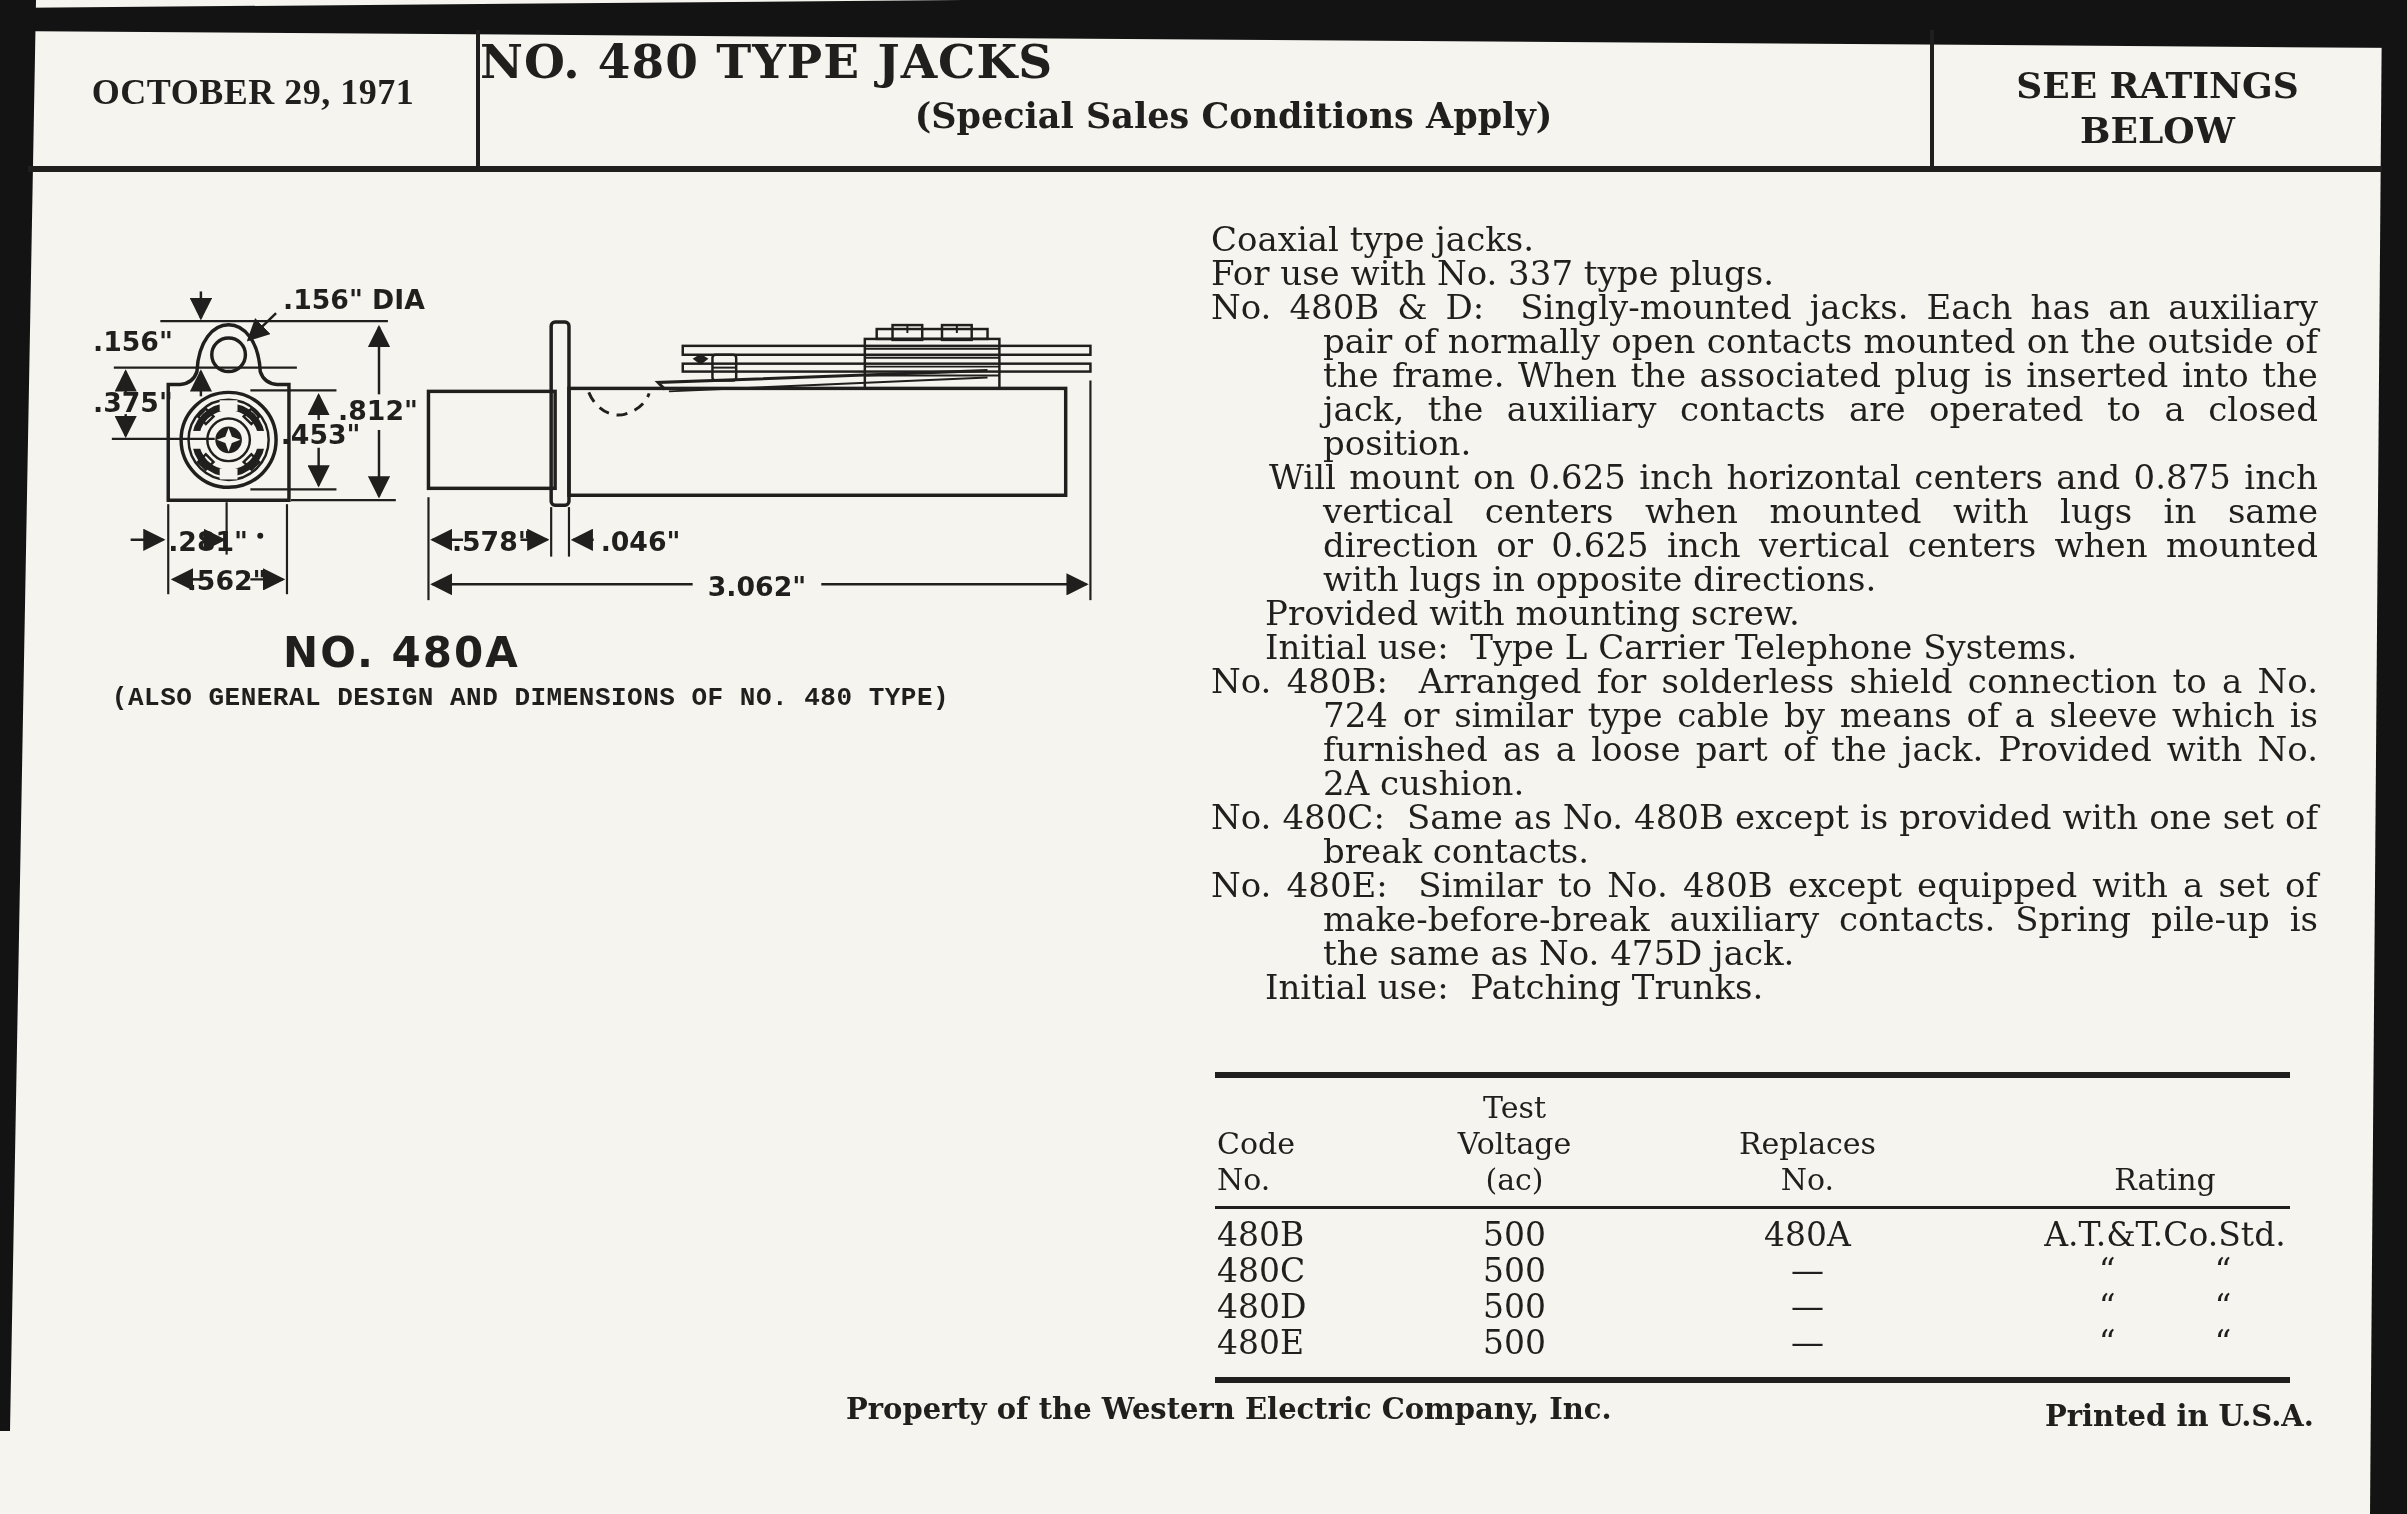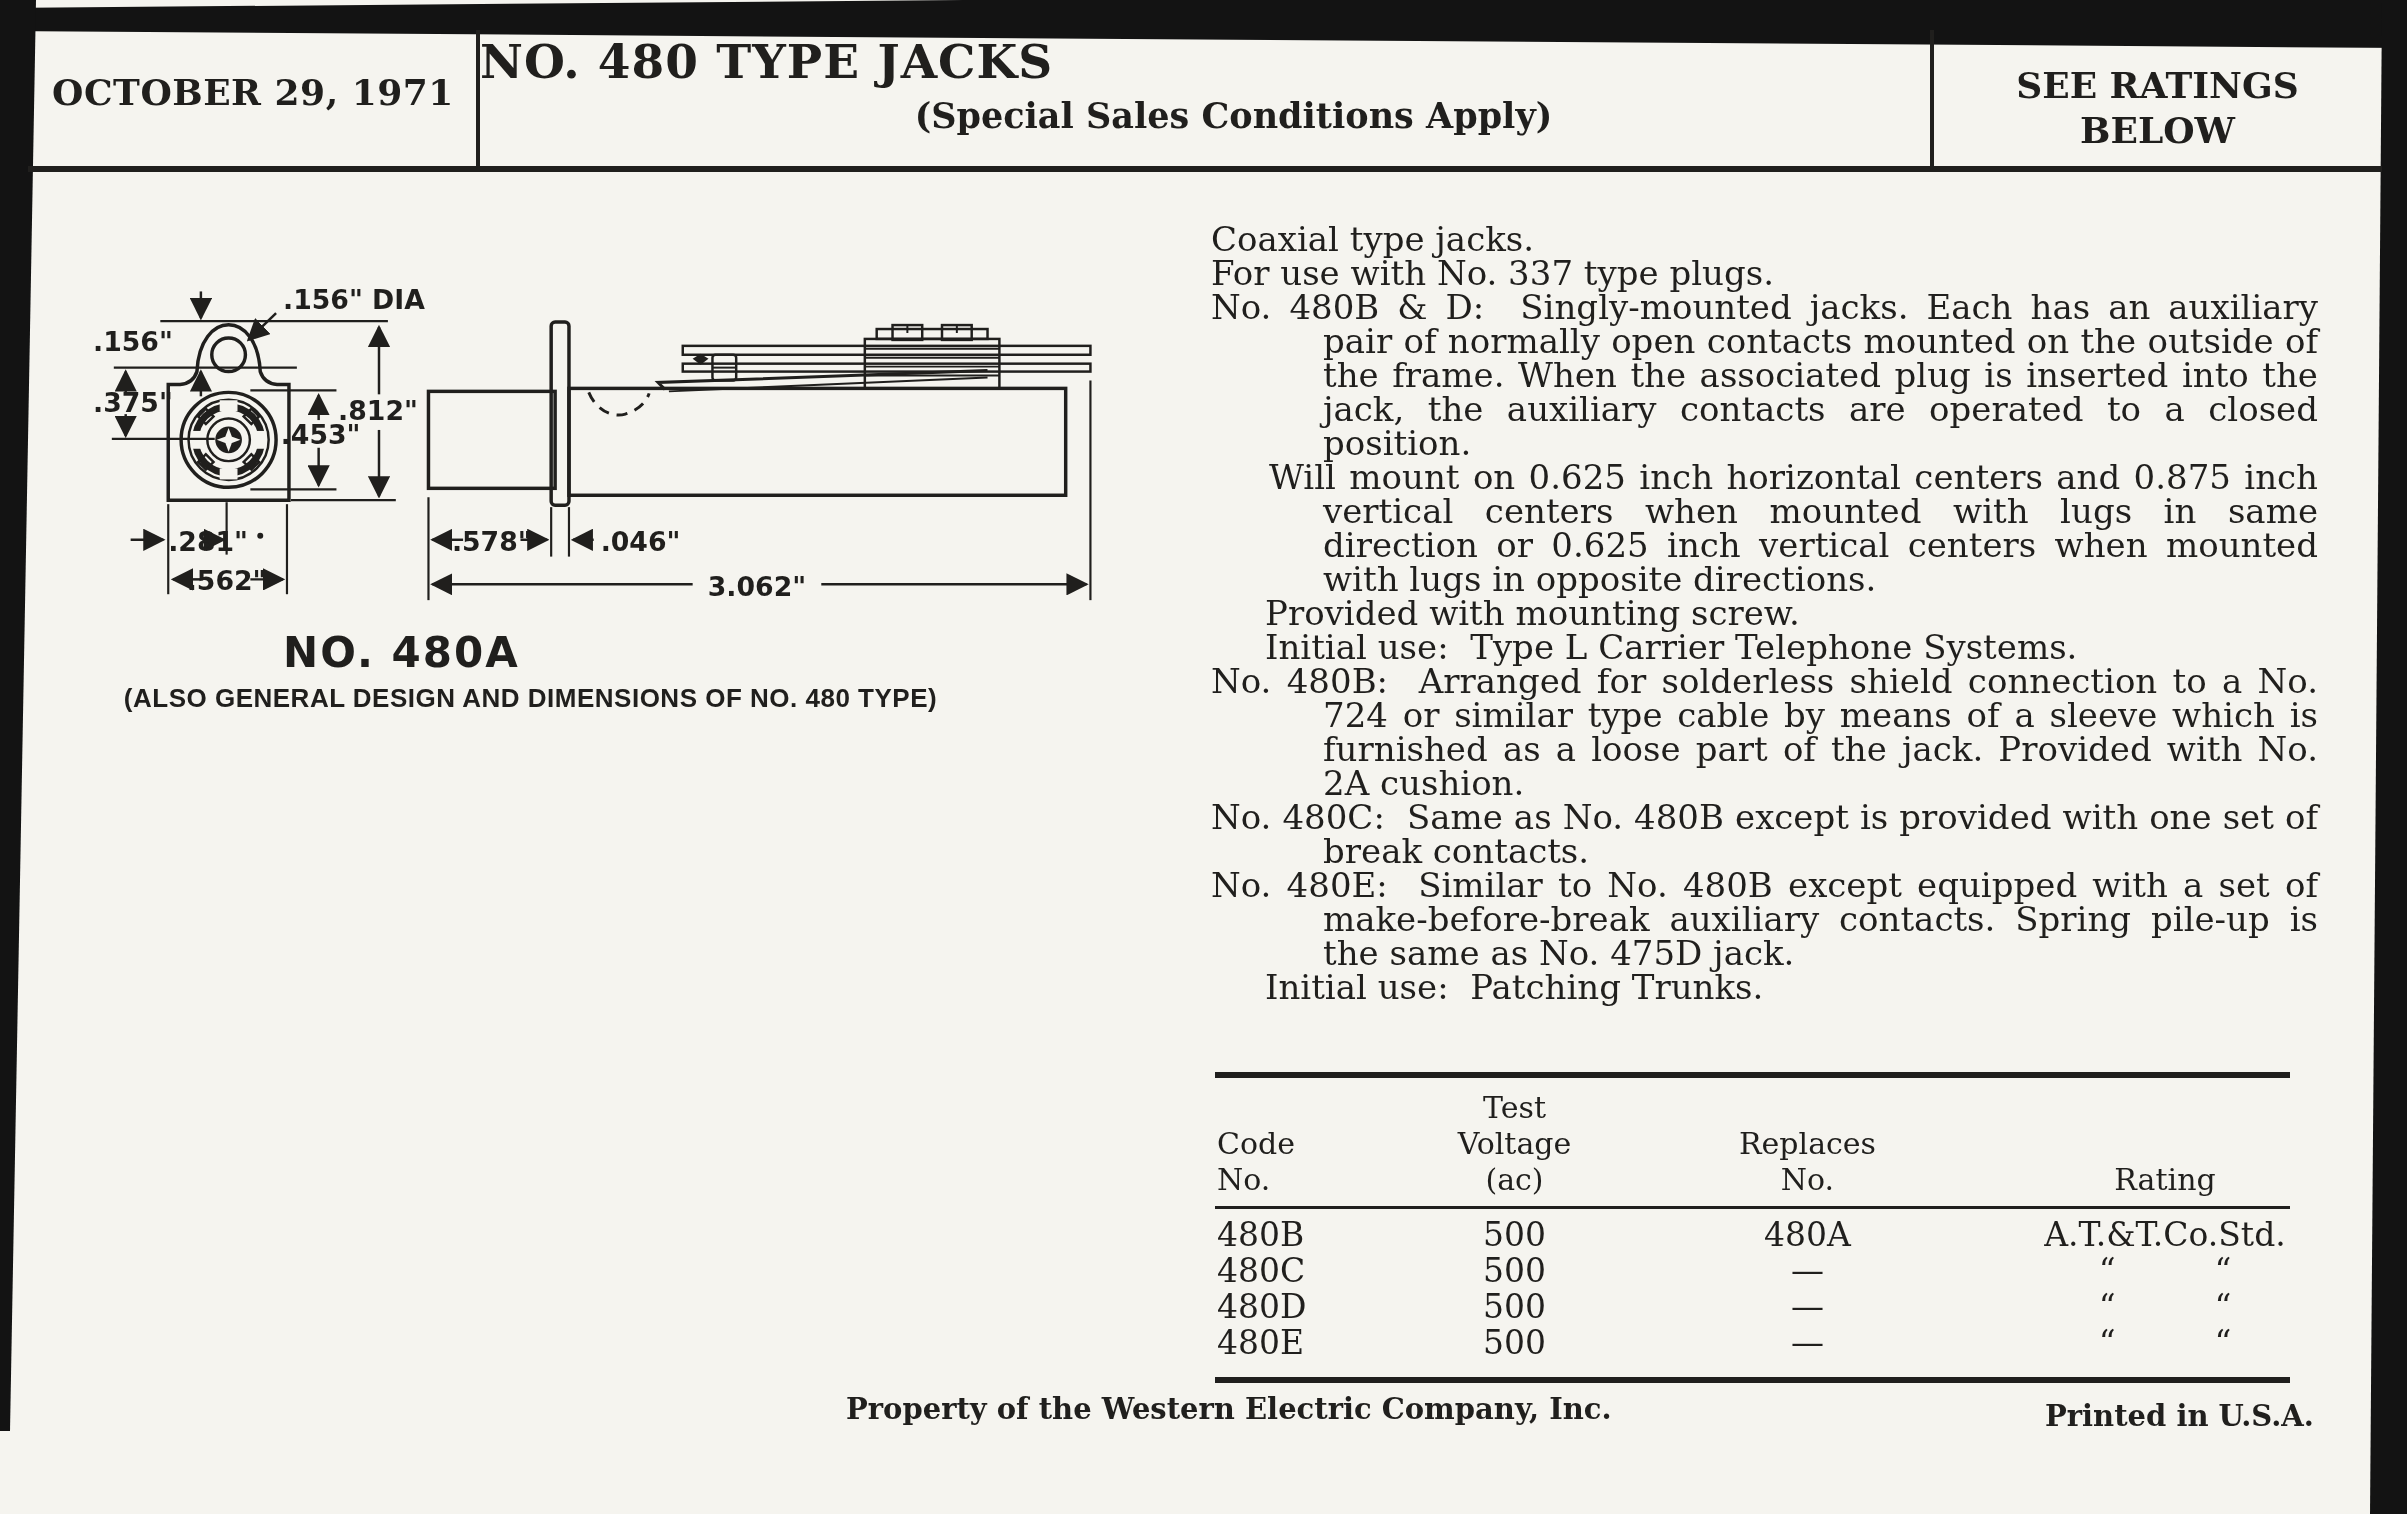--- a/index.html
+++ b/index.html
@@ -10,30 +10,30 @@
   .scan-top{left:0;top:0;width:2408px;height:50px;background:#131313;
             clip-path:polygon(0 8px,40% 0,100% 0,100% 48px,0 31px);}
   .scan-left{left:0;top:0;width:40px;height:1436px;background:#131313;
              clip-path:polygon(0 0,36px 0,10px 1431px,0 1431px);}
   .scan-right{left:2370px;top:0;width:38px;height:1515px;background:#131313;
               clip-path:polygon(12px 0,38px 0,38px 1515px,0 1515px);}
   
   .hdr-rule{left:28px;top:166px;width:2354px;height:6px;background:#201f1d;}
   .vdiv{top:30px;width:4px;height:139px;background:#201f1d;}
   .v1{left:476px;} .v2{left:1930px;}
-  .date{left:30px;top:71px;width:446px;text-align:center;font-weight:bold;font-size:36px;letter-spacing:0.5px;}
+  .date{left:30px;top:71px;width:446px;text-align:center;font-weight:bold;font-size:36px;letter-spacing:0.5px;font-family:Liberation Serif, serif;}
   .title{left:480px;top:34px;width:1447px;text-align:left;font-weight:bold;font-size:47px;letter-spacing:1px;}
   .subtitle{left:480px;top:95px;width:1447px;text-align:center;font-weight:bold;font-size:35px;padding-left:30px;}
   .ratings-note{left:1934px;top:63px;width:447px;text-align:center;font-weight:bold;font-size:36px;line-height:45px;}
   
   .fig-svg{left:59px;top:238px;}
   .fig-caption{left:283px;top:628px;width:495px;
                font-family:"DejaVu Sans",sans-serif;font-weight:bold;font-size:42px;letter-spacing:2px;}
   .fig-subcaption{left:85px;top:683px;width:891px;text-align:center;
-                  font-family:Liberation Sans, sans-serif;font-weight:bold;font-size:26px;letter-spacing:0.5px;}
+                  font-family:Liberation Mono, monospace;font-weight:bold;font-size:26px;letter-spacing:0.5px;}
   
   .text-col{left:1211px;top:222px;width:1107px;font-size:34px;line-height:34px;
             text-align:justify;}
   .para{white-space:pre-wrap;}
   .para.flush{padding-left:0;text-indent:0;}
   .para.hang{padding-left:112px;text-indent:-112px;}
   .para.subhang{padding-left:112px;text-indent:-54px;}
   .para.sub{padding-left:54px;text-indent:0;}
   
   .rtable{left:1215px;top:1072px;width:1075px;}

